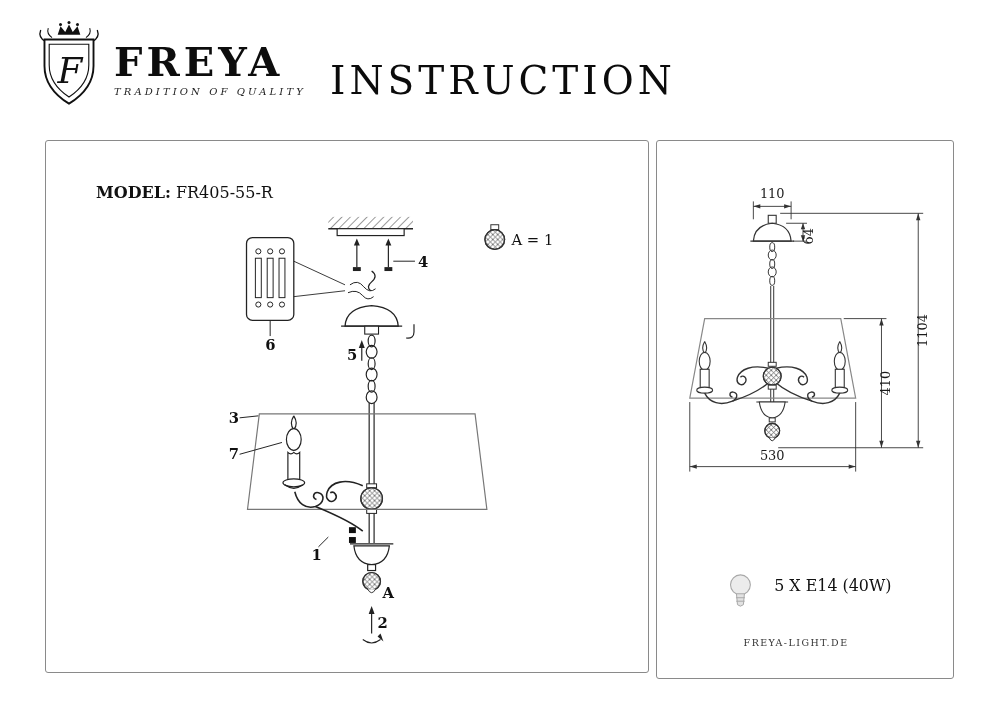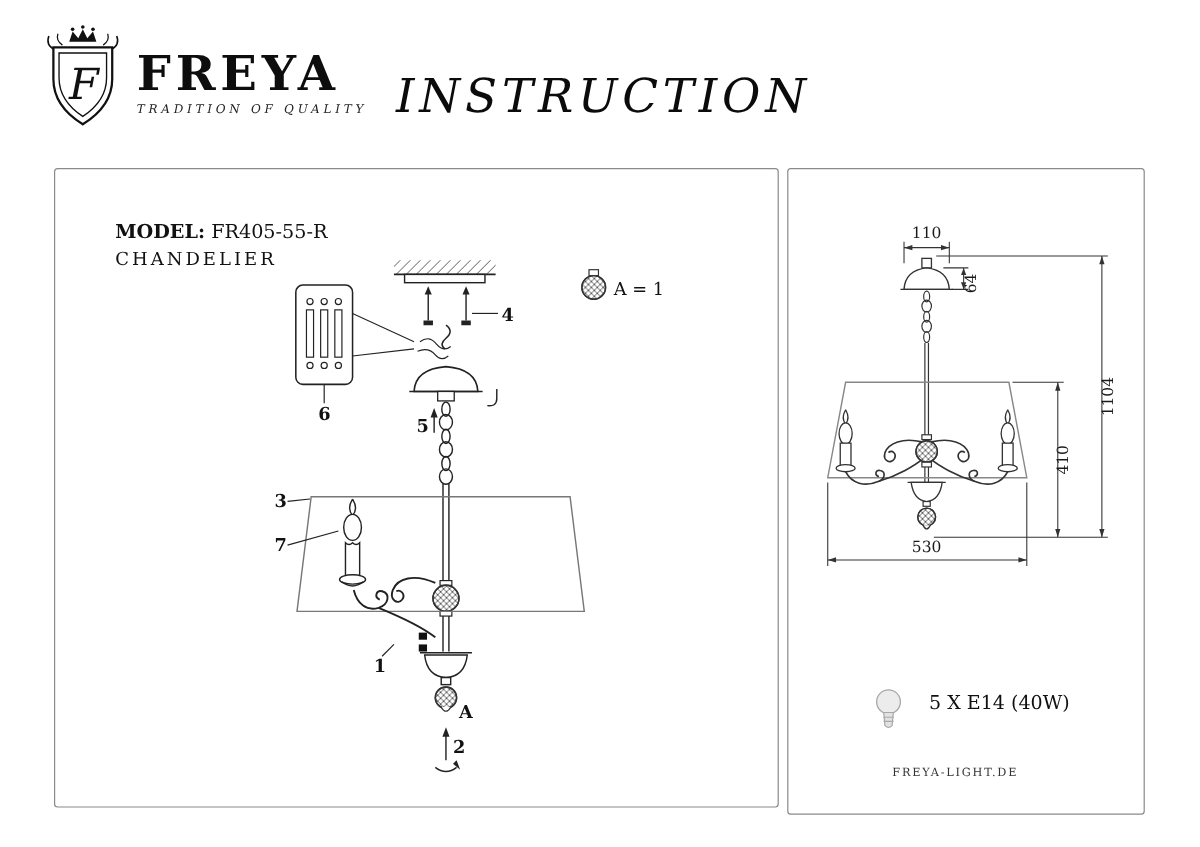--- a/index.html
+++ b/index.html
@@ -6,21 +6,21 @@
   body{
     width:1000px;height:706px;background:#ffffff;position:relative;overflow:hidden;
     font-family:"DejaVu Serif", serif;color:#111;
   }
   .header-logo{position:absolute;left:36px;top:20px;display:flex;align-items:flex-start;}
   .brand-text{margin-left:12px;margin-top:22px;}
   .brand-name{font-size:40px;font-weight:700;letter-spacing:4px;line-height:1;color:#0d0d0d;}
   .brand-tagline{font-size:10px;letter-spacing:3.1px;color:#222;margin-top:4px;font-style:italic;}
   .page-title{
     position:absolute;left:330px;top:58px;width:340px;text-align:center;
-    font-size:39px;letter-spacing:4px;color:#0b0b0b;white-space:nowrap;font-style:italic;
+    font-size:39px;letter-spacing:4px;color:#0b0b0b;white-space:nowrap;
   }
   .panel{position:absolute;border:1px solid #8a8a8a;border-radius:3px;background:#fff;box-sizing:border-box;}
   .panel-left{left:45px;top:140px;width:604px;height:533px;}
   .panel-right{left:656px;top:140px;width:298px;height:539px;padding-left:40px;}
   .model-block{position:absolute;left:50px;top:42px;font-size:16px;z-index:2;}
   .model-label{font-weight:700;}
   .product-type{letter-spacing:2.5px;margin-top:5px;font-size:15px;}
   svg.diagram{position:absolute;left:0;top:0;width:100%;height:100%;}
   text{font-family:"DejaVu Serif", serif;fill:#111;}
   .plabel{font-size:15px;font-weight:700;}
@@ -53,21 +53,20 @@
 </div>
 
 <div class="page-title">INSTRUCTION</div>
 
 <div class="panel panel-left">
   <div class="model-block">
     <div>
       <span class="model-label">MODEL:</span>
       <span>FR405-55-R</span>
     </div>
-    <div class="product-type">CHANDELIER</div>
   </div>
 
   <svg class="diagram" viewBox="0 0 604 539">
     <defs>
       <pattern id="hatchL" width="6" height="6" patternUnits="userSpaceOnUse" patternTransform="rotate(45)">
         <line x1="0" y1="0" x2="0" y2="6" stroke="#333" stroke-width="1"></line>
       </pattern>
       <pattern id="crystalL" width="5" height="5" patternUnits="userSpaceOnUse">
         <path d="M0,5 L5,0 M0,0 L5,5" stroke="#444" stroke-width="0.7" fill="none"></path>
       </pattern>

